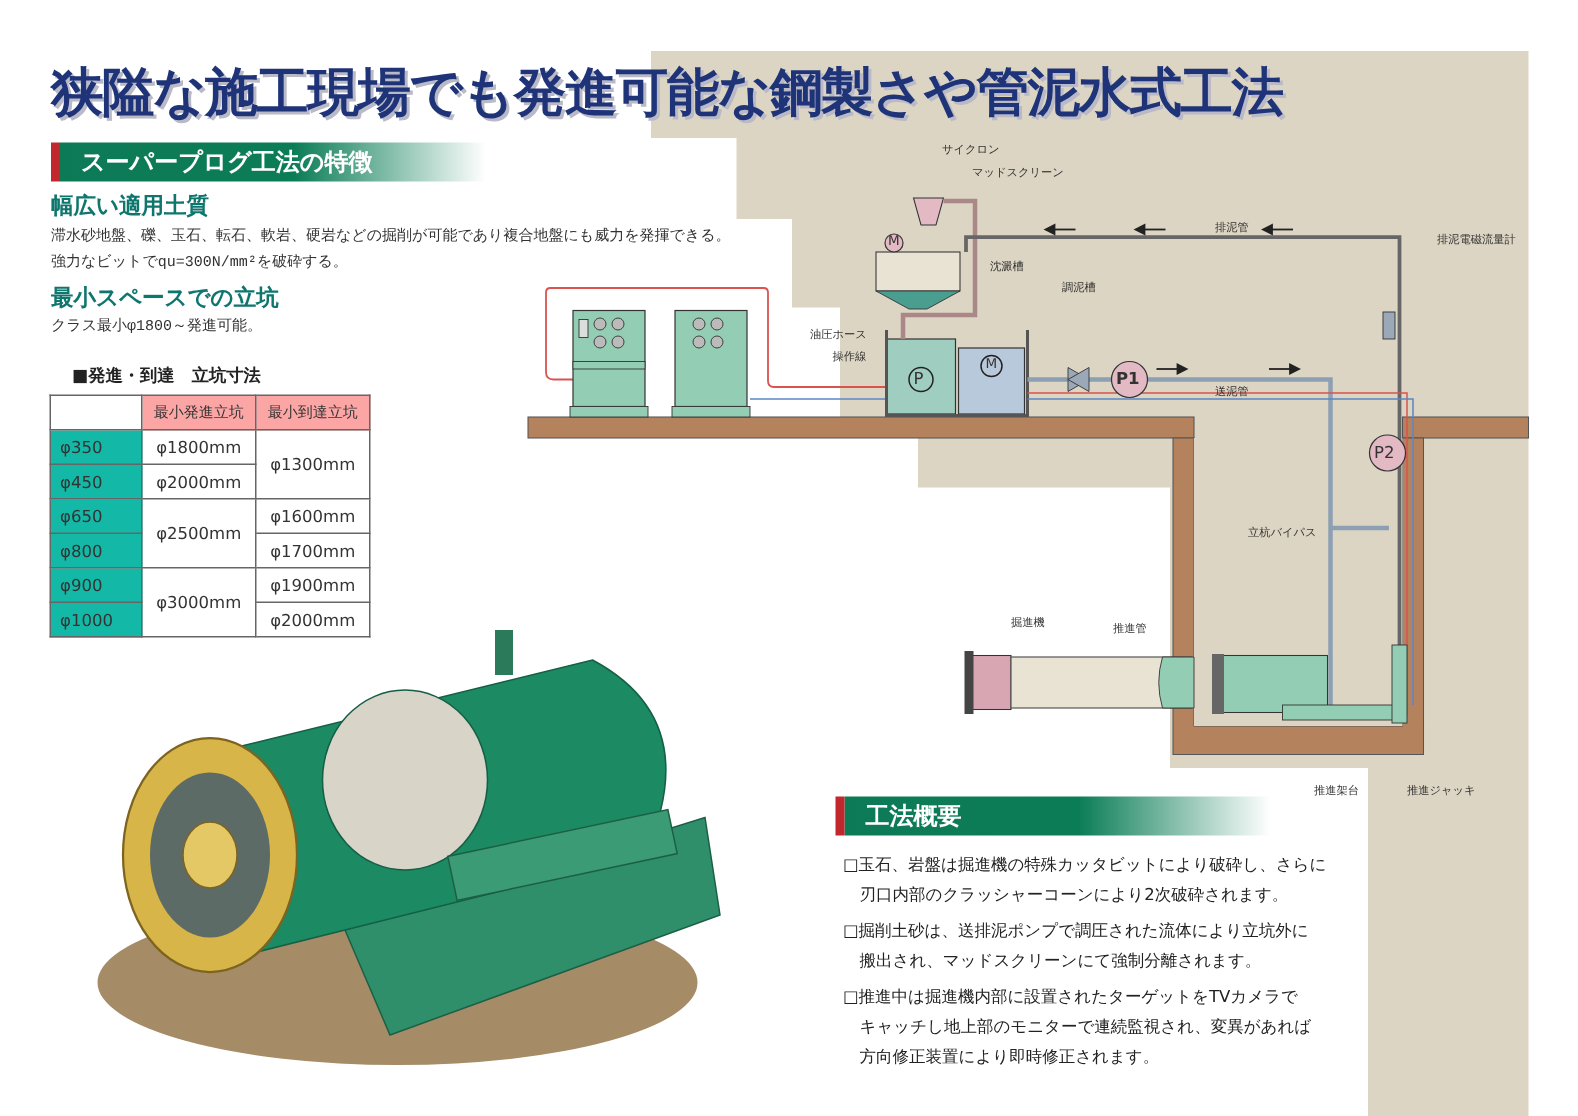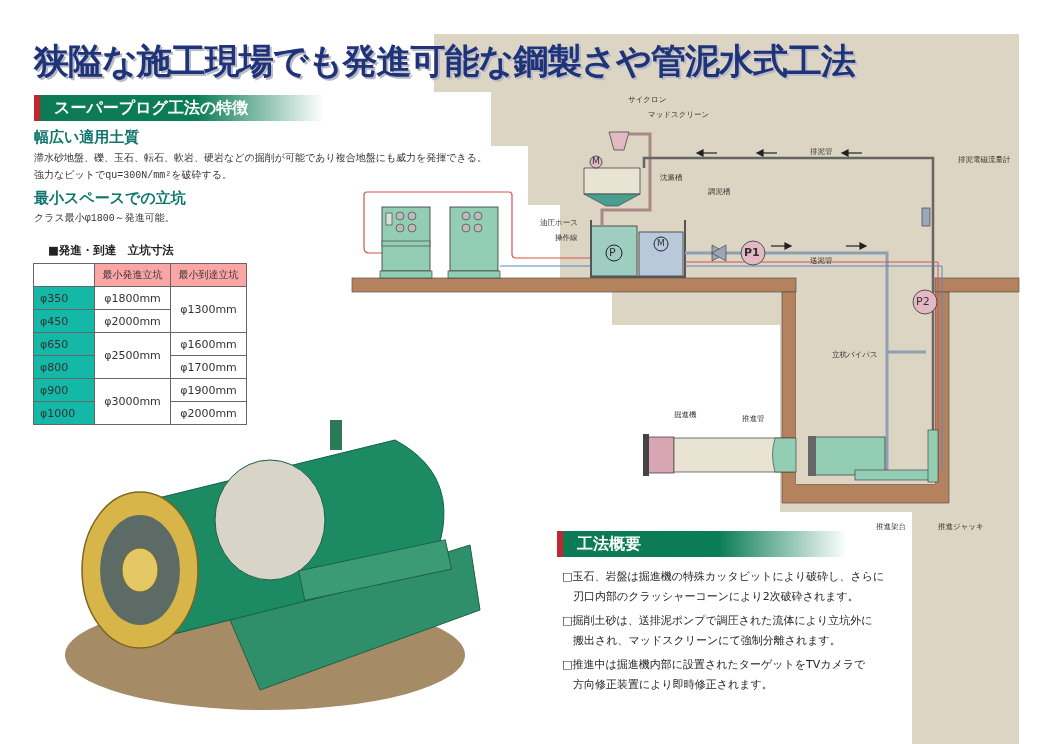--- a/index.html
+++ b/index.html
@@ -199,14 +199,15 @@
 <div class="abs ov-bullet" style="left:562px; top:567px;">
   <div>□玉石、岩盤は掘進機の特殊カッタビットにより破砕し、さらに</div>
   <div style="padding-left:11px">刃口内部のクラッシャーコーンにより2次破砕されます。</div>
 </div>
 <div class="abs ov-bullet" style="left:562px; top:611px;">
   <div>□掘削土砂は、送排泥ポンプで調圧された流体により立坑外に</div>
   <div style="padding-left:11px">搬出され、マッドスクリーンにて強制分離されます。</div>
 </div>
 <div class="abs ov-bullet" style="left:562px; top:655px;">
   <div>□推進中は掘進機内部に設置されたターゲットをTVカメラで</div>
+  <div style="padding-left:11px">キャッチし地上部のモニターで連続監視され、変異があれば</div>
   <div style="padding-left:11px">方向修正装置により即時修正されます。</div>
 </div>
 
 </body></html>

